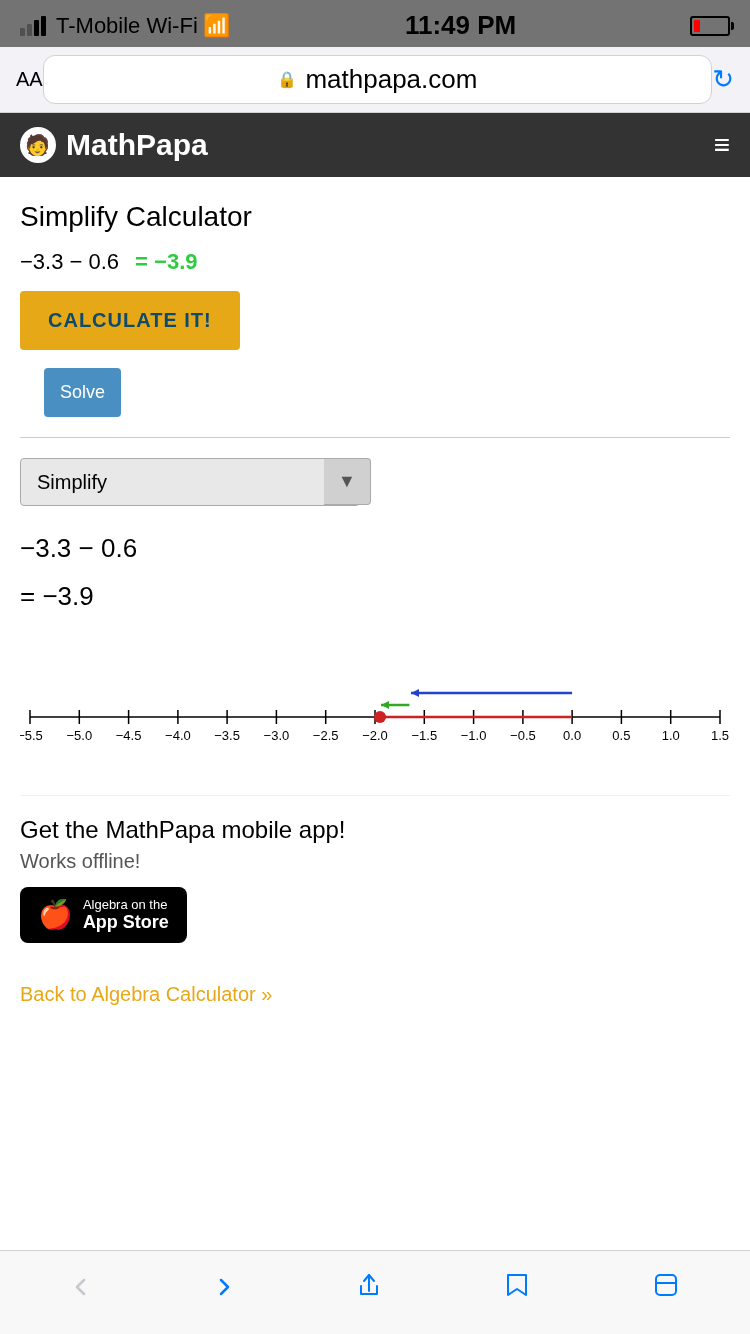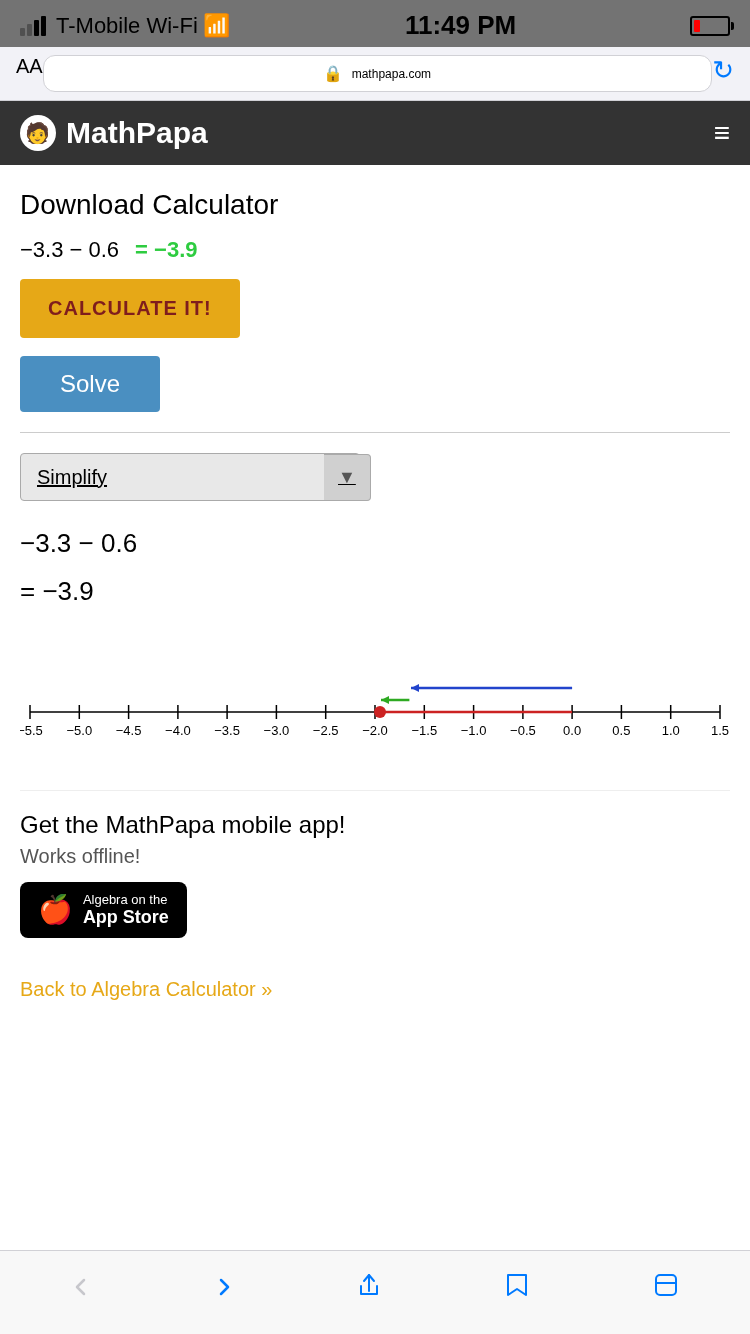--- a/index.html
+++ b/index.html
@@ -60,21 +60,21 @@
     .battery-inner {
       width: 20%;
       height: 100%;
       background: red;
       border-radius: 1px;
     }
 
     
     .browser-bar {
       display: flex;
-      align-items: flex-start;
+      align-items: center;
       padding: 8px 16px;
       background: #f2f2f7;
       border-bottom: 1px solid #d1d1d6;
     }
     .aa-text {
       font-size: 20px;
       color: #000;
       font-weight: 400;
       white-space: nowrap;
     }
@@ -83,21 +83,21 @@
       background: #fff;
       border-radius: 12px;
       padding: 8px 16px;
       display: flex;
       align-items: center;
       justify-content: center;
       gap: 8px;
       border: 1px solid #d1d1d6;
     }
     .lock-icon { font-size: 16px; }
-    .url-text { font-size: 12px; color: #000; }
+    .url-text { font-size: 26px; color: #000; }
     .reload-btn { font-size: 24px; color: #007AFF; }
 
     
     .site-header {
       background: #333;
       display: flex;
       align-items: center;
       justify-content: space-between;
       padding: 14px 20px;
     }
@@ -150,55 +150,55 @@
       border: 2px solid #ccc;
       border-radius: 4px;
       outline: none;
       display: block;
       margin-bottom: 20px;
       color: #333;
     }
 
     .calculate-btn {
       background: #e6a817;
-      color: #7f1d1d;
+      color: #0c4a6e;
       border: none;
       padding: 18px 28px;
       font-size: 20px;
       font-weight: 700;
       letter-spacing: 1px;
       border-radius: 4px;
       cursor: pointer;
       margin-bottom: 18px;
       display: inline-block;
     }
 
     .solve-btn {
       background: #4a8fc1;
       color: #fff;
       border: none;
-      padding: 14px 40px;
-      font-size: 24px;
+      padding: 14px 16px;
+      font-size: 18px;
       border-radius: 4px;
       cursor: pointer;
       margin-bottom: 20px;
       display: inline-block;
+      margin-left: 24px;
     }
 
     .divider {
       border: none;
       border-top: 1px solid #ccc;
       margin-bottom: 20px;
     }
 
     .dropdown-row {
       display: flex;
-      align-items: center;
+      align-items: flex-start;
       margin-bottom: 24px;
-      text-decoration: underline;
     }
     .dropdown-select {
       width: 340px;
       padding: 12px 16px;
       font-size: 20px;
       border: 1px solid #aaa;
       border-radius: 4px;
       background: #e8e8e8;
       appearance: none;
       -webkit-appearance: none;
@@ -338,21 +338,21 @@
 <div class="site-header">
   <div class="site-logo">
     <div class="logo-circle">🧑</div>
     <span class="logo-text">MathPapa</span>
   </div>
   <button class="hamburger" style="background:none;border:none;cursor:pointer;font-size:28px;color:#fff;">≡</button>
 </div>
 
 <div class="main-content">
 
-  <h1 class="page-title">Download Calculator</h1>
+  <h1 class="page-title">Simplify Calculator</h1>
 
   <div class="result-line">
     <span class="result-expression">−3.3 − 0.6</span>
     <span class="result-value">= −3.9</span>
   </div>
 
 
   <button class="calculate-btn">CALCULATE IT!</button>
   <br>
   <button class="solve-btn">Solve</button>

